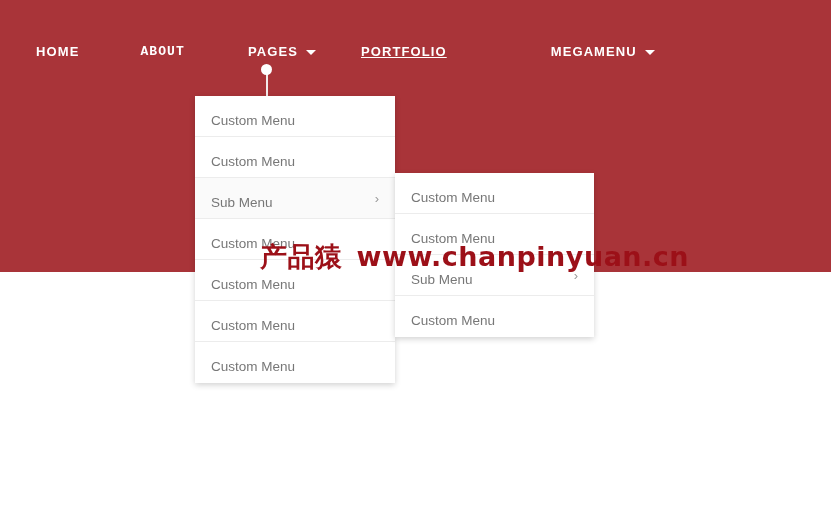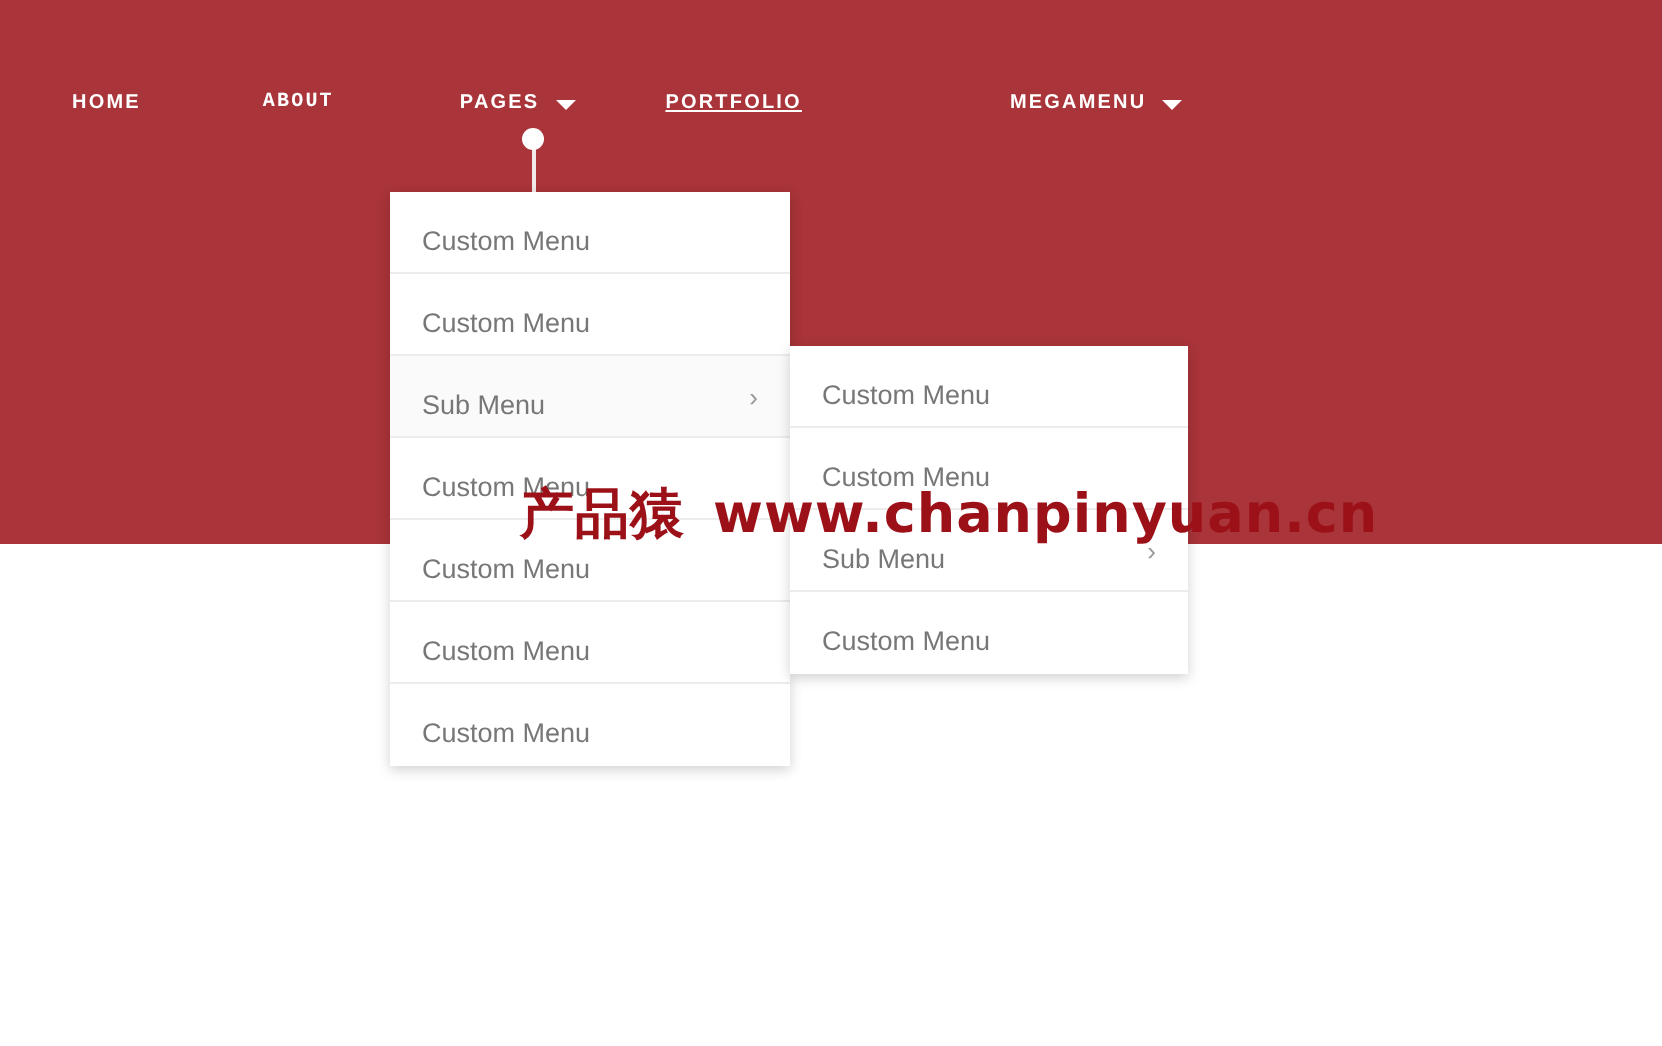--- a/index.html
+++ b/index.html
@@ -35,21 +35,21 @@
     height: 34px;
     display: flex;
     align-items: center;
     padding-left: 36px;
     box-sizing: border-box;
   }
   .nav-item {
     display: flex;
     align-items: center;
     color: #ffffff;
-    font-size: 10px;
+    font-size: 13px;
     font-weight: bold;
     letter-spacing: 1.1px;
     text-transform: uppercase;
     white-space: nowrap;
     cursor: pointer;
     user-select: none;
     justify-content: center;
   }
   .nav-item + .nav-item {
     margin-left: 0;

